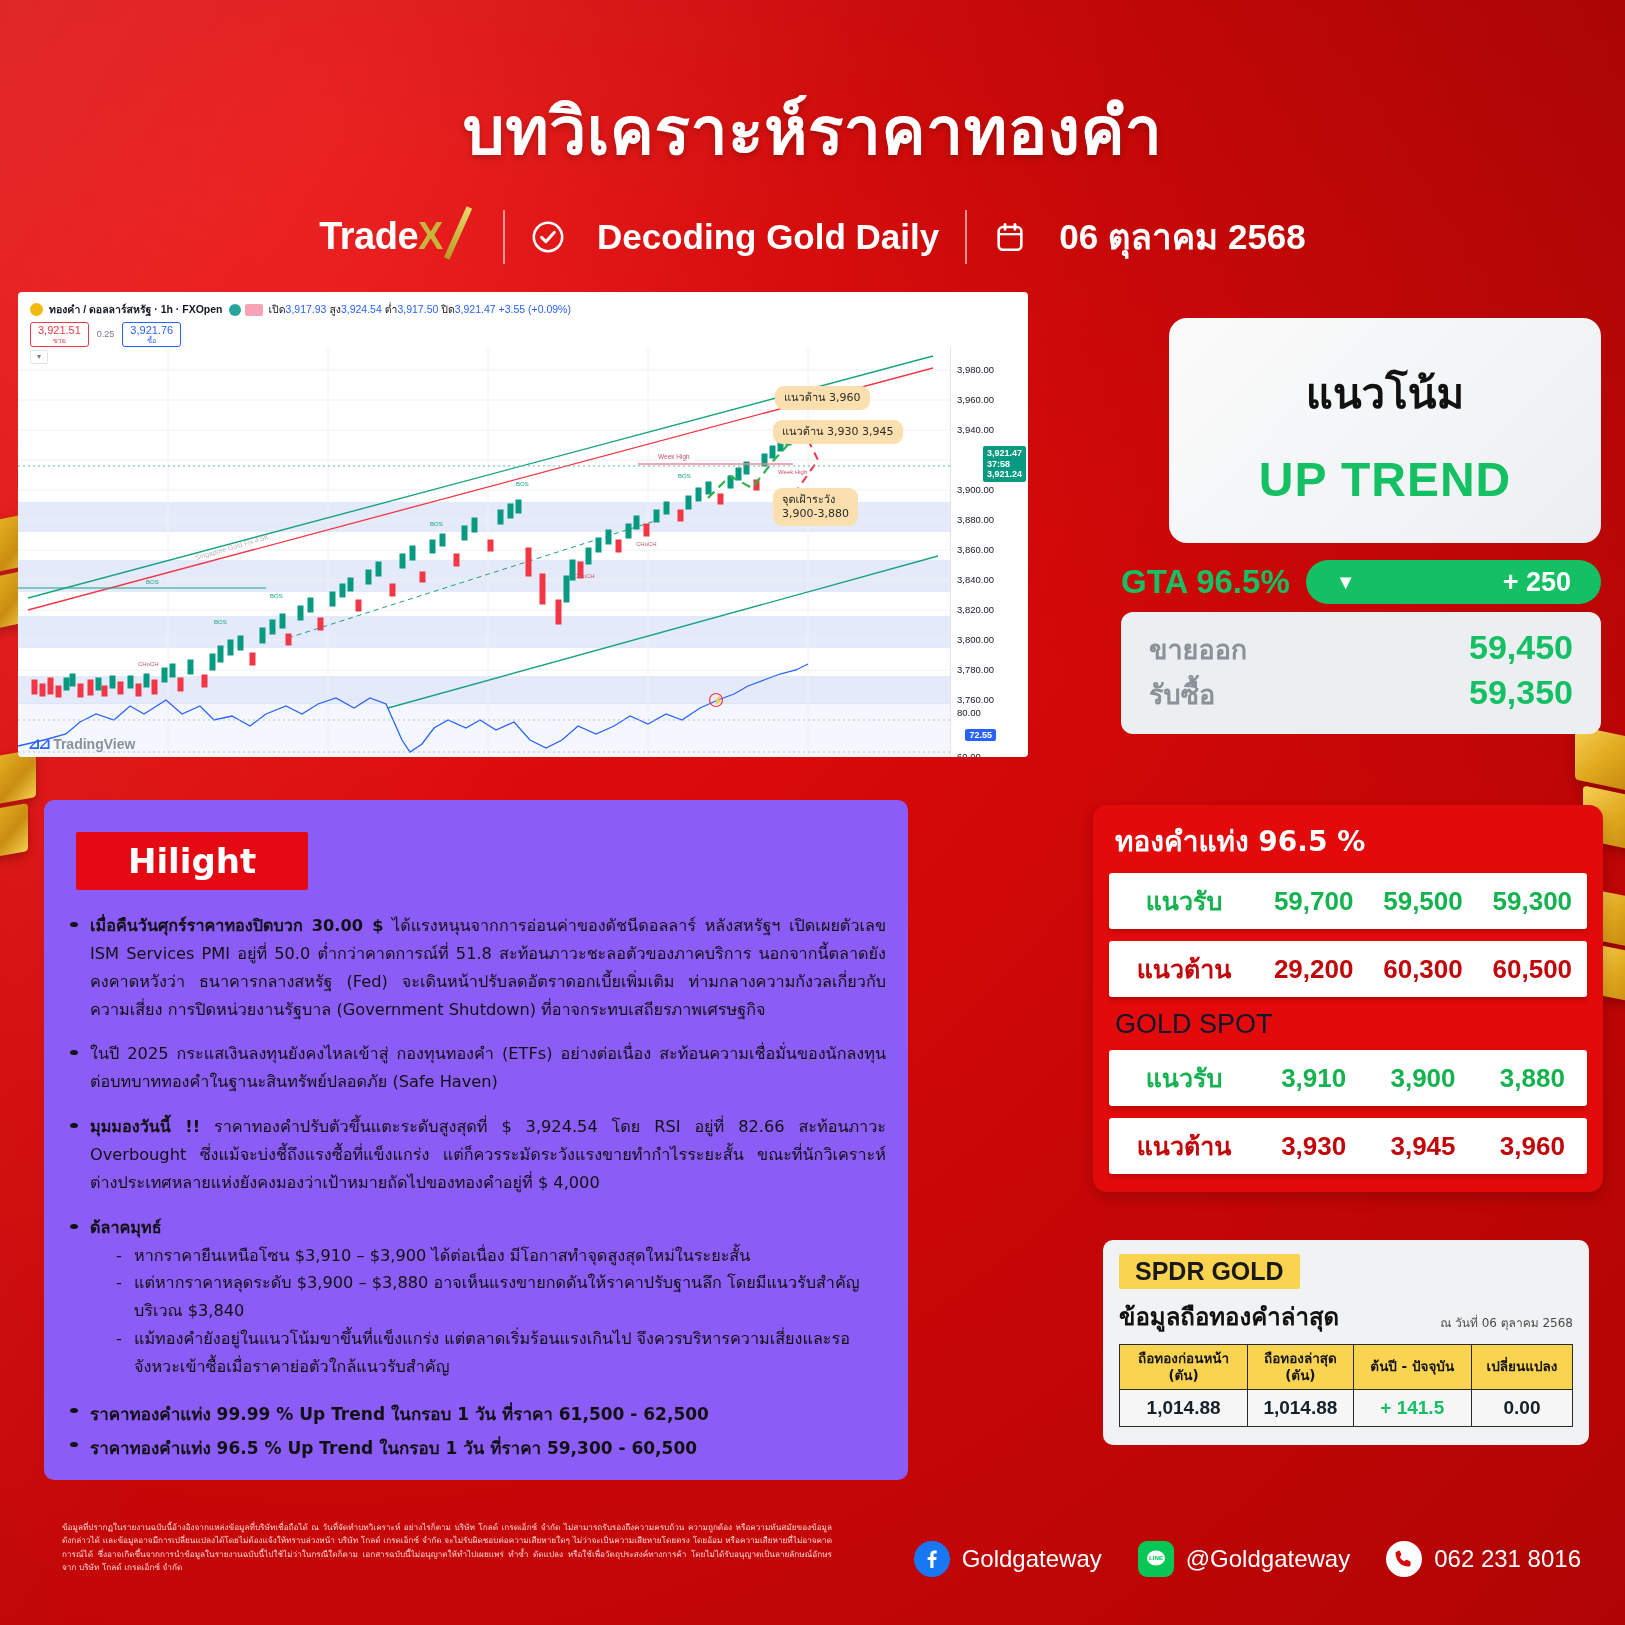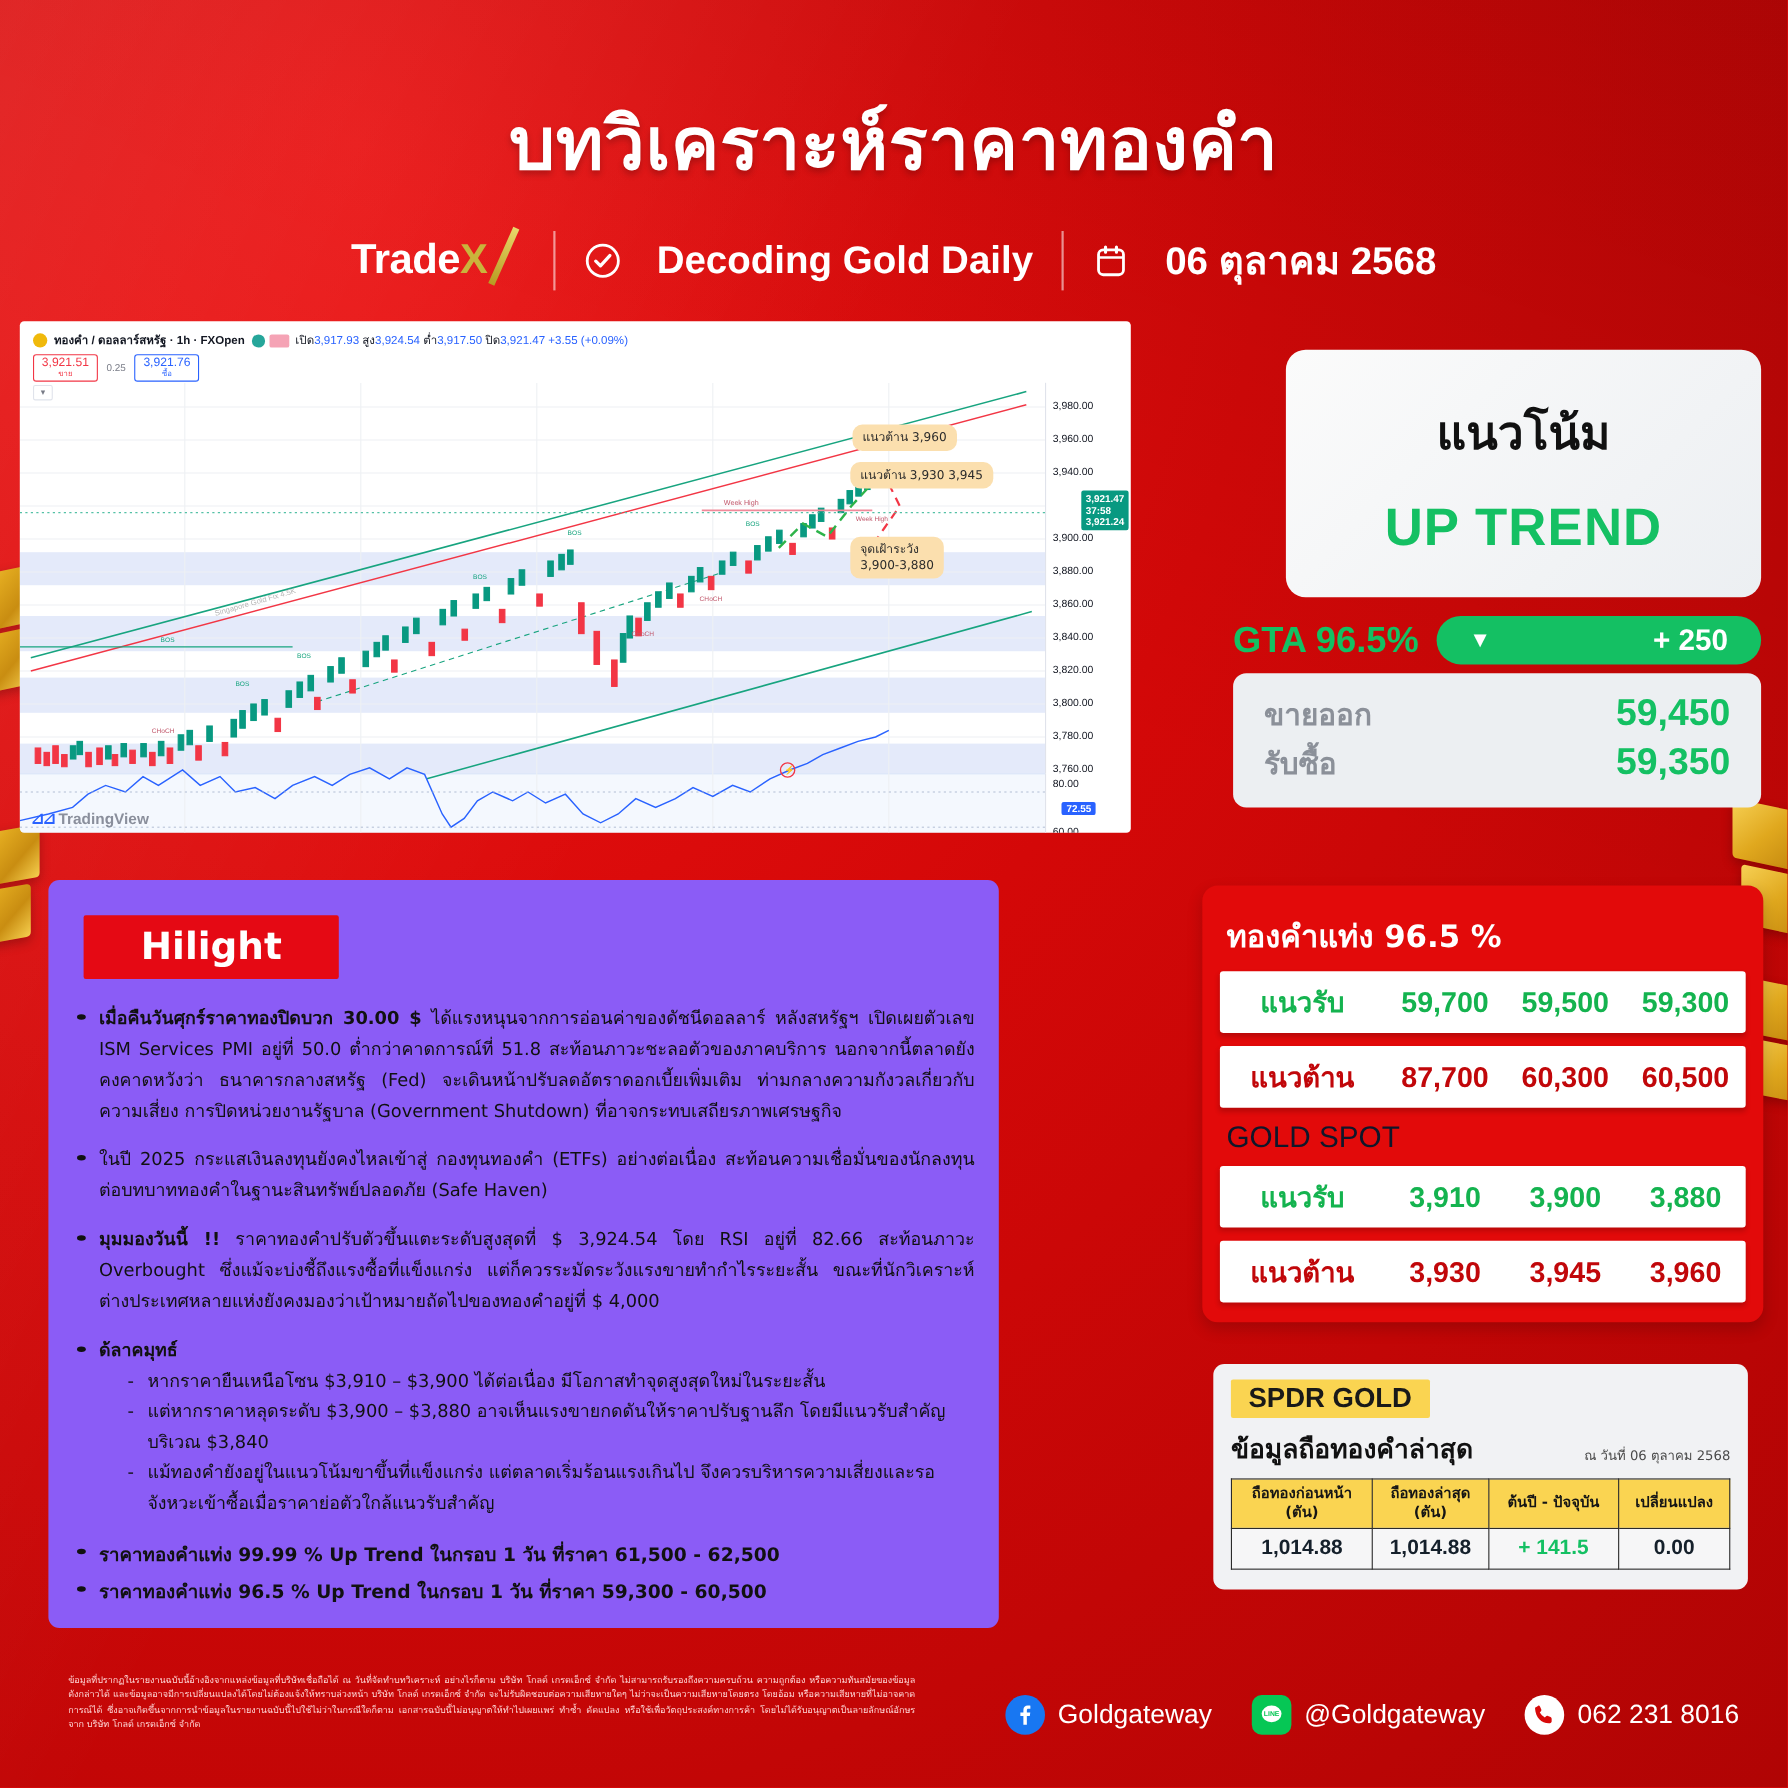--- a/index.html
+++ b/index.html
@@ -142,21 +142,21 @@
   .btext { font-family:"DejaVu Sans",sans-serif; font-size:16.2px; line-height:1.72; text-align:justify; }
   .btext b { font-weight:800; }
   .sub { margin-left: 26px; font-family:"DejaVu Sans",sans-serif; font-size:16.2px; line-height:1.72;}
   .sub-line { display:flex; gap:8px; }
   .dash { flex:0 0 10px; }
   .tail { font-family:"DejaVu Sans",sans-serif; font-size:17px; font-weight:800; line-height:1.9;}
 
   
   .gold-table {
     position:absolute; right: 22px; top: 805px; width: 510px;
-    background:#e20a0a; border-radius:14px; padding: 22px 16px 18px 16px;
+    background:#e20a0a; border-radius:14px; padding: 12px 16px 18px 16px;
     box-shadow: 0 6px 14px rgba(0,0,0,.18);
   }
   .gt-title { color:#fff; font-size:28px; font-weight:800; font-family:"DejaVu Sans",sans-serif; margin: 2px 0 10px 6px;}
   .gt-row {
     background:#fff; border-radius:3px; display:flex; align-items:center;
     height:56px; margin-bottom: 12px; box-shadow: 0 3px 5px rgba(0,0,0,.18);
   }
   .gt-k { width: 150px; text-align:center; font-family:"DejaVu Sans",sans-serif; font-size:25px; font-weight:800;}
   .gt-k.sup { color:#14b34f; }
   .gt-k.res { color:#c1070a; }
@@ -545,21 +545,21 @@
 
   <div class="gt-row">
     <div class="gt-k sup">แนวรับ</div>
     <div class="gt-c sup">59,700</div>
     <div class="gt-c sup">59,500</div>
     <div class="gt-c sup">59,300</div>
   </div>
 
   <div class="gt-row">
     <div class="gt-k res">แนวต้าน</div>
-    <div class="gt-c res">87,700</div>
+    <div class="gt-c res">29,200</div>
     <div class="gt-c res">60,300</div>
     <div class="gt-c res">60,500</div>
   </div>
 
   <div class="gt-sub">GOLD SPOT</div>
 
   <div class="gt-row">
     <div class="gt-k sup">แนวรับ</div>
     <div class="gt-c sup">3,910</div>
     <div class="gt-c sup">3,900</div>

